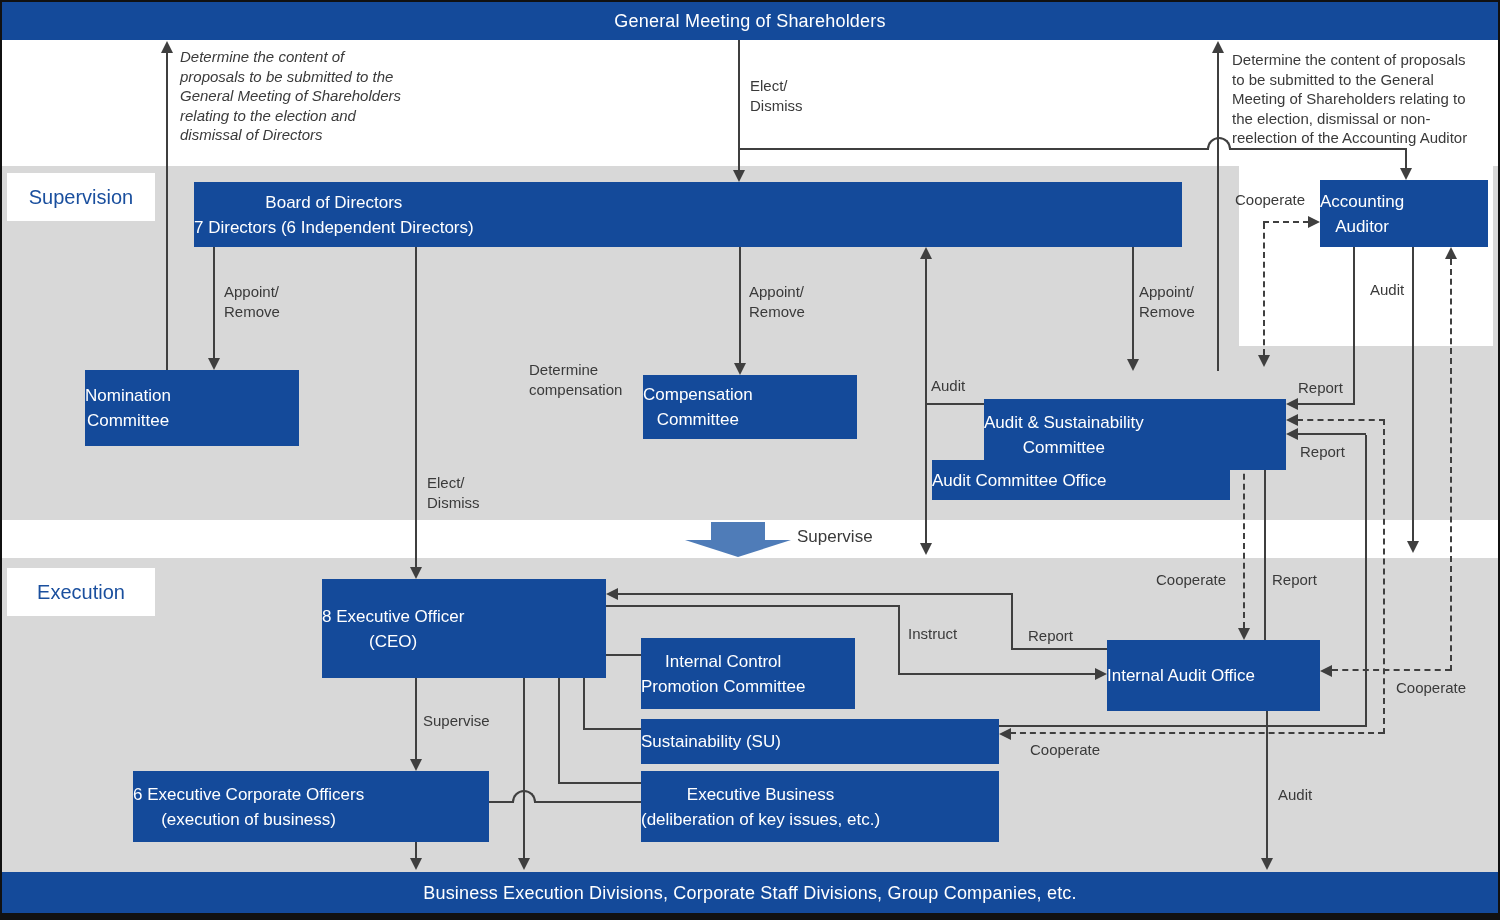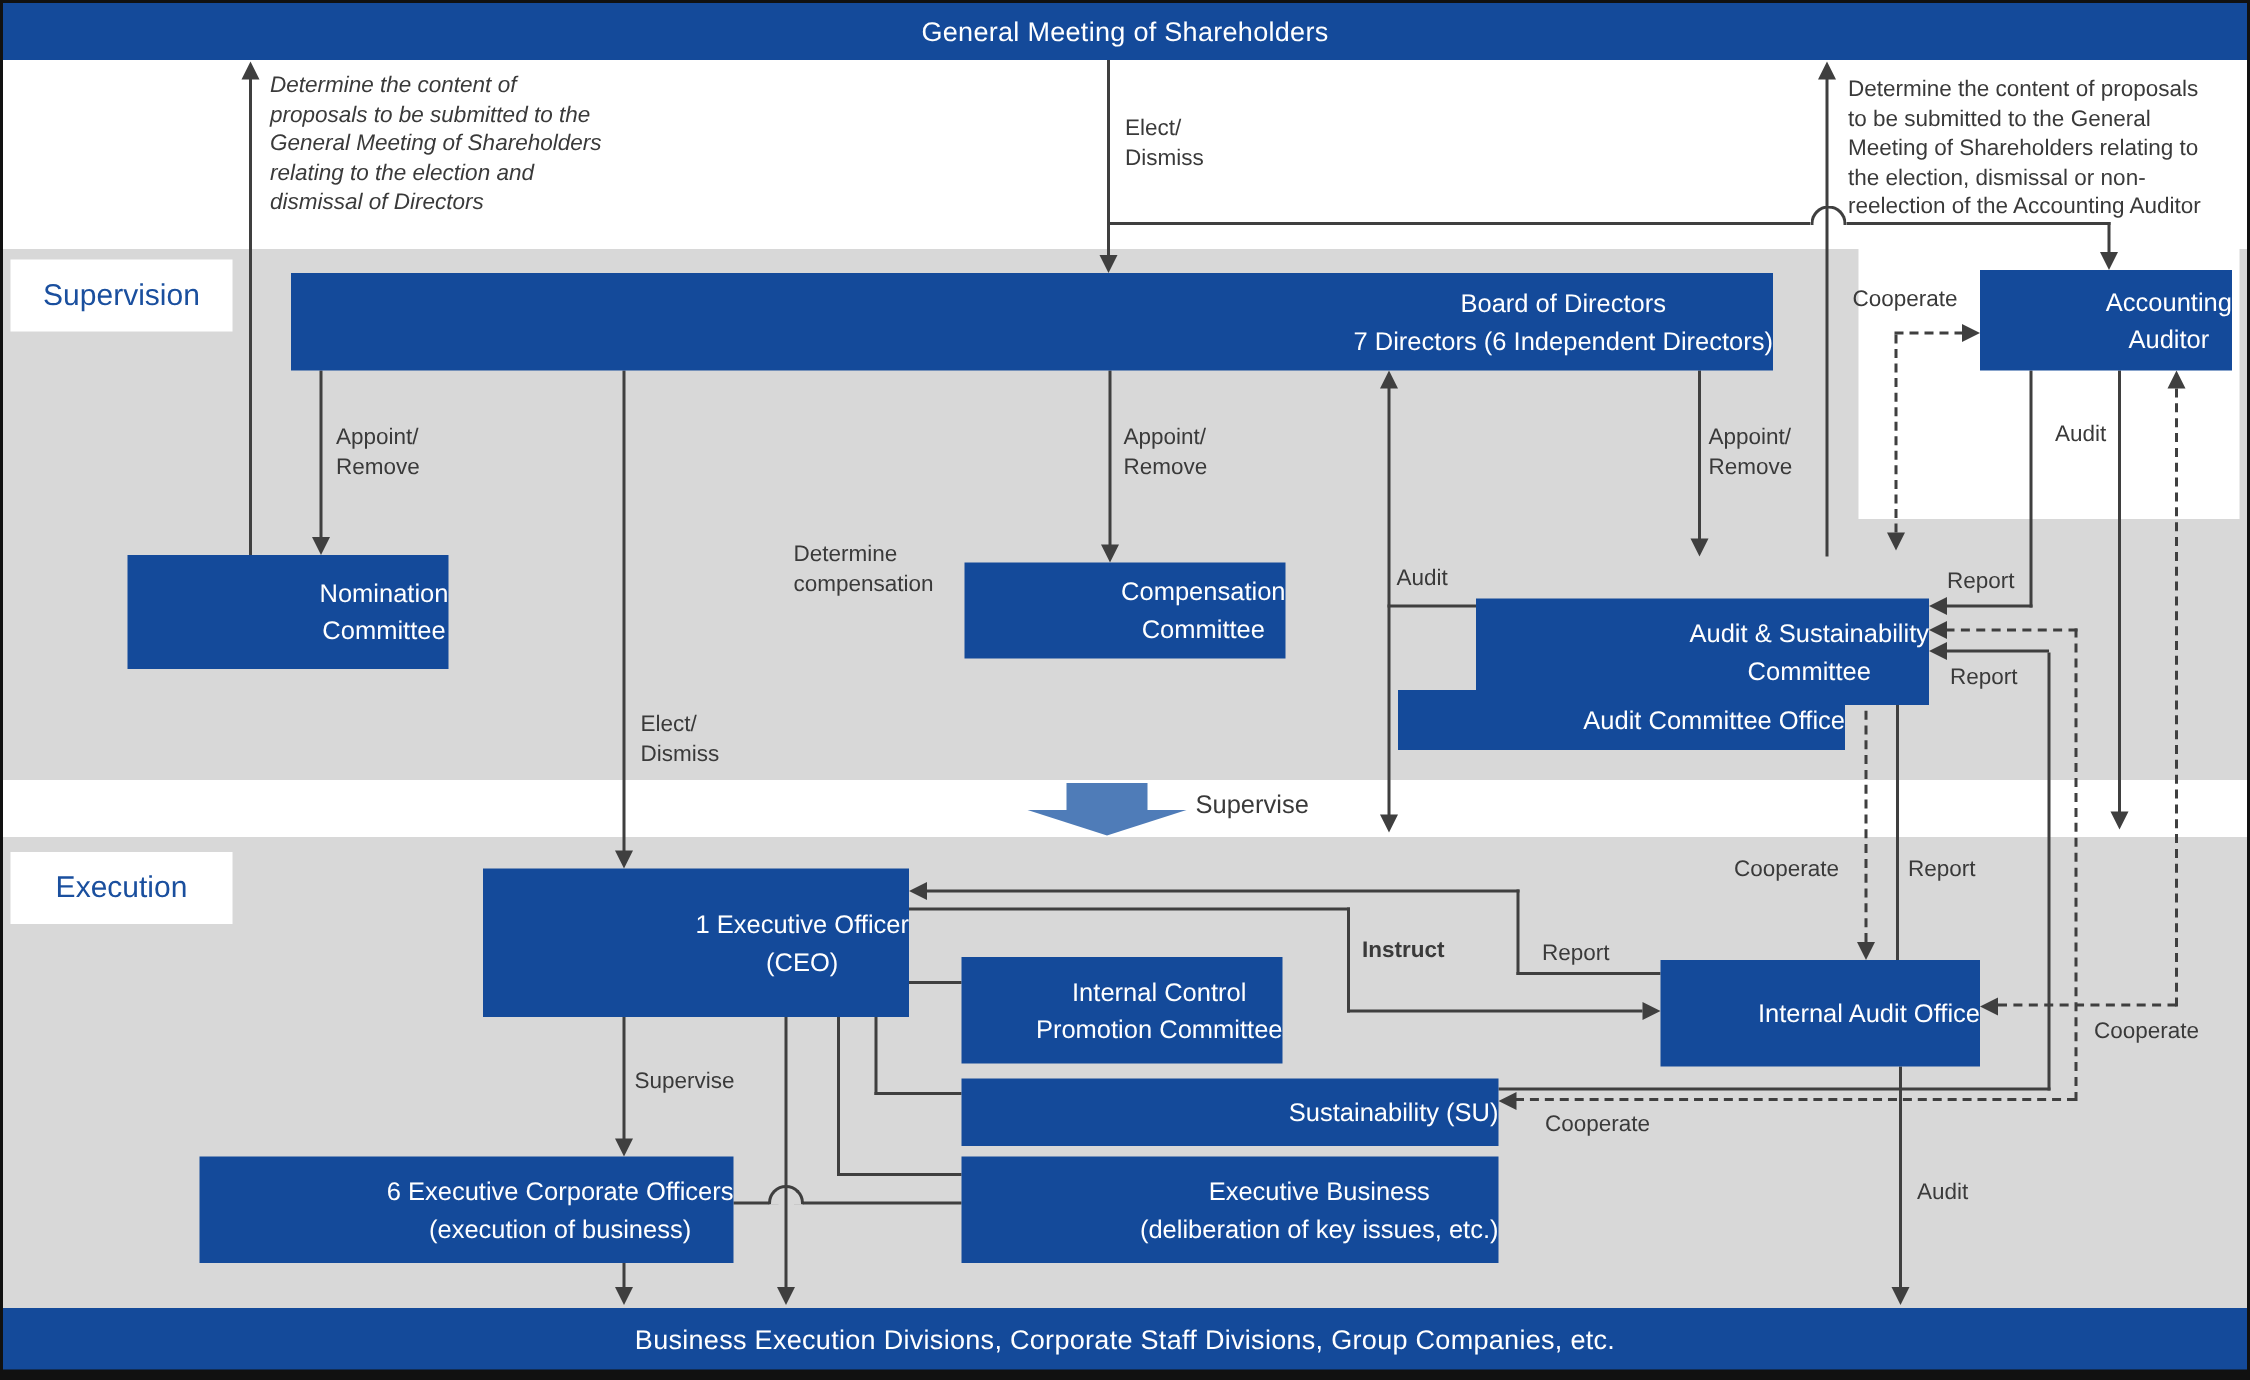--- a/index.html
+++ b/index.html
@@ -1,19 +1,19 @@
 <!DOCTYPE html>
 <html><head>
 <meta charset="utf-8">
 <style>
   html,body{margin:0;padding:0;background:#ffffff;font-family:"Liberation Sans",sans-serif;}
   #stage{position:relative;width:1500px;height:920px;background:#ffffff;border:2px solid #111;box-sizing:border-box;overflow:hidden;}
   .band{position:absolute;}
   .bar{position:absolute;background:#144a9a;color:#fff;display:flex;align-items:center;justify-content:center;font-size:18px;letter-spacing:.2px;}
-  .box{position:absolute;background:#144a9a;color:#fff;display:flex;align-items:center;justify-content:flex-end;text-align:center;font-size:17px;line-height:25px;white-space:pre-line;}
+  .box{position:absolute;background:#144a9a;color:#fff;display:flex;align-items:center;justify-content:flex-start;text-align:center;font-size:17px;line-height:25px;white-space:pre-line;}
   .seclabel{position:absolute;background:#fff;color:#1a4f9e;display:flex;align-items:center;justify-content:center;font-size:20px;}
   .ann{position:absolute;color:#3a3a3a;font-size:15px;line-height:19.5px;white-space:pre-line;}
   .v{position:absolute;width:2px;background:#3f3f3f;}
   .h{position:absolute;height:2px;background:#3f3f3f;}
   .dv{position:absolute;width:0;border-left:2px dashed #3f3f3f;}
   .dh{position:absolute;height:0;border-top:2px dashed #3f3f3f;}
   .ah{position:absolute;width:0;height:0;}
   .ah.up{border-left:6px solid transparent;border-right:6px solid transparent;border-bottom:12px solid #3f3f3f;}
   .ah.down{border-left:6px solid transparent;border-right:6px solid transparent;border-top:12px solid #3f3f3f;}
   .ah.left{border-top:6px solid transparent;border-bottom:6px solid transparent;border-right:12px solid #3f3f3f;}
@@ -169,21 +169,21 @@
 Committee</span>
   </div>
   <div class="box" style="left:982px;top:369px;width:302px;height:71px;margin-top:28px;">
     <span>Audit &amp; Sustainability
 Committee</span>
   </div>
   <div class="box" style="left:930px;top:458px;width:298px;height:40px;">
     <span>Audit Committee Office</span>
   </div>
   <div class="box" style="left:320px;top:577px;width:284px;height:99px;">
-    <span>1 Executive Officer
+    <span>8 Executive Officer
 (CEO)</span>
   </div>
   <div class="box" style="left:639px;top:636px;width:214px;height:71px;">
     <span>Internal Control
 Promotion Committee</span>
   </div>
   <div class="box" style="left:639px;top:717px;width:358px;height:45px;">
     <span>Sustainability (SU)</span>
   </div>
   <div class="box" style="left:639px;top:769px;width:358px;height:71px;">
@@ -221,20 +221,20 @@
   <div class="ann" style="left:425px;top:471px;">Elect/
 Dismiss</div>
   <div class="ann" style="left:1233px;top:188px;">Cooperate</div>
   <div class="ann" style="left:1368px;top:278px;">Audit</div>
   <div class="ann" style="left:1296px;top:376px;">Report</div>
   <div class="ann" style="left:1298px;top:440px;">Report</div>
   <div class="ann" style="left:929px;top:374px;">Audit</div>
   <div class="ann" style="left:795px;top:525px;font-size:17px;">Supervise</div>
   <div class="ann" style="left:1154px;top:568px;">Cooperate</div>
   <div class="ann" style="left:1270px;top:568px;">Report</div>
-  <div class="ann" style="left:906px;top:622px;font-weight:bold;">Instruct</div>
+  <div class="ann" style="left:906px;top:622px;">Instruct</div>
   <div class="ann" style="left:1026px;top:624px;">Report</div>
   <div class="ann" style="left:1394px;top:676px;">Cooperate</div>
   <div class="ann" style="left:1028px;top:738px;">Cooperate</div>
   <div class="ann" style="left:421px;top:709px;">Supervise</div>
   <div class="ann" style="left:1276px;top:783px;">Audit</div>
 
 </div>
 
 </body></html>

